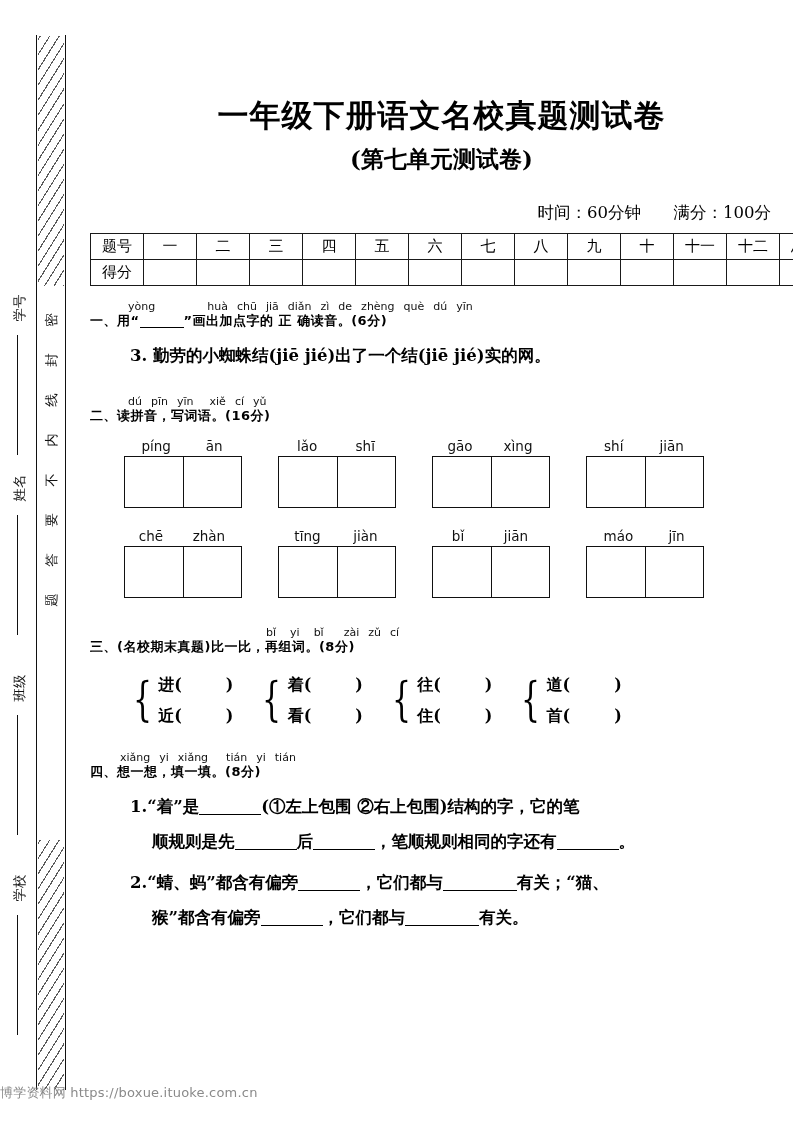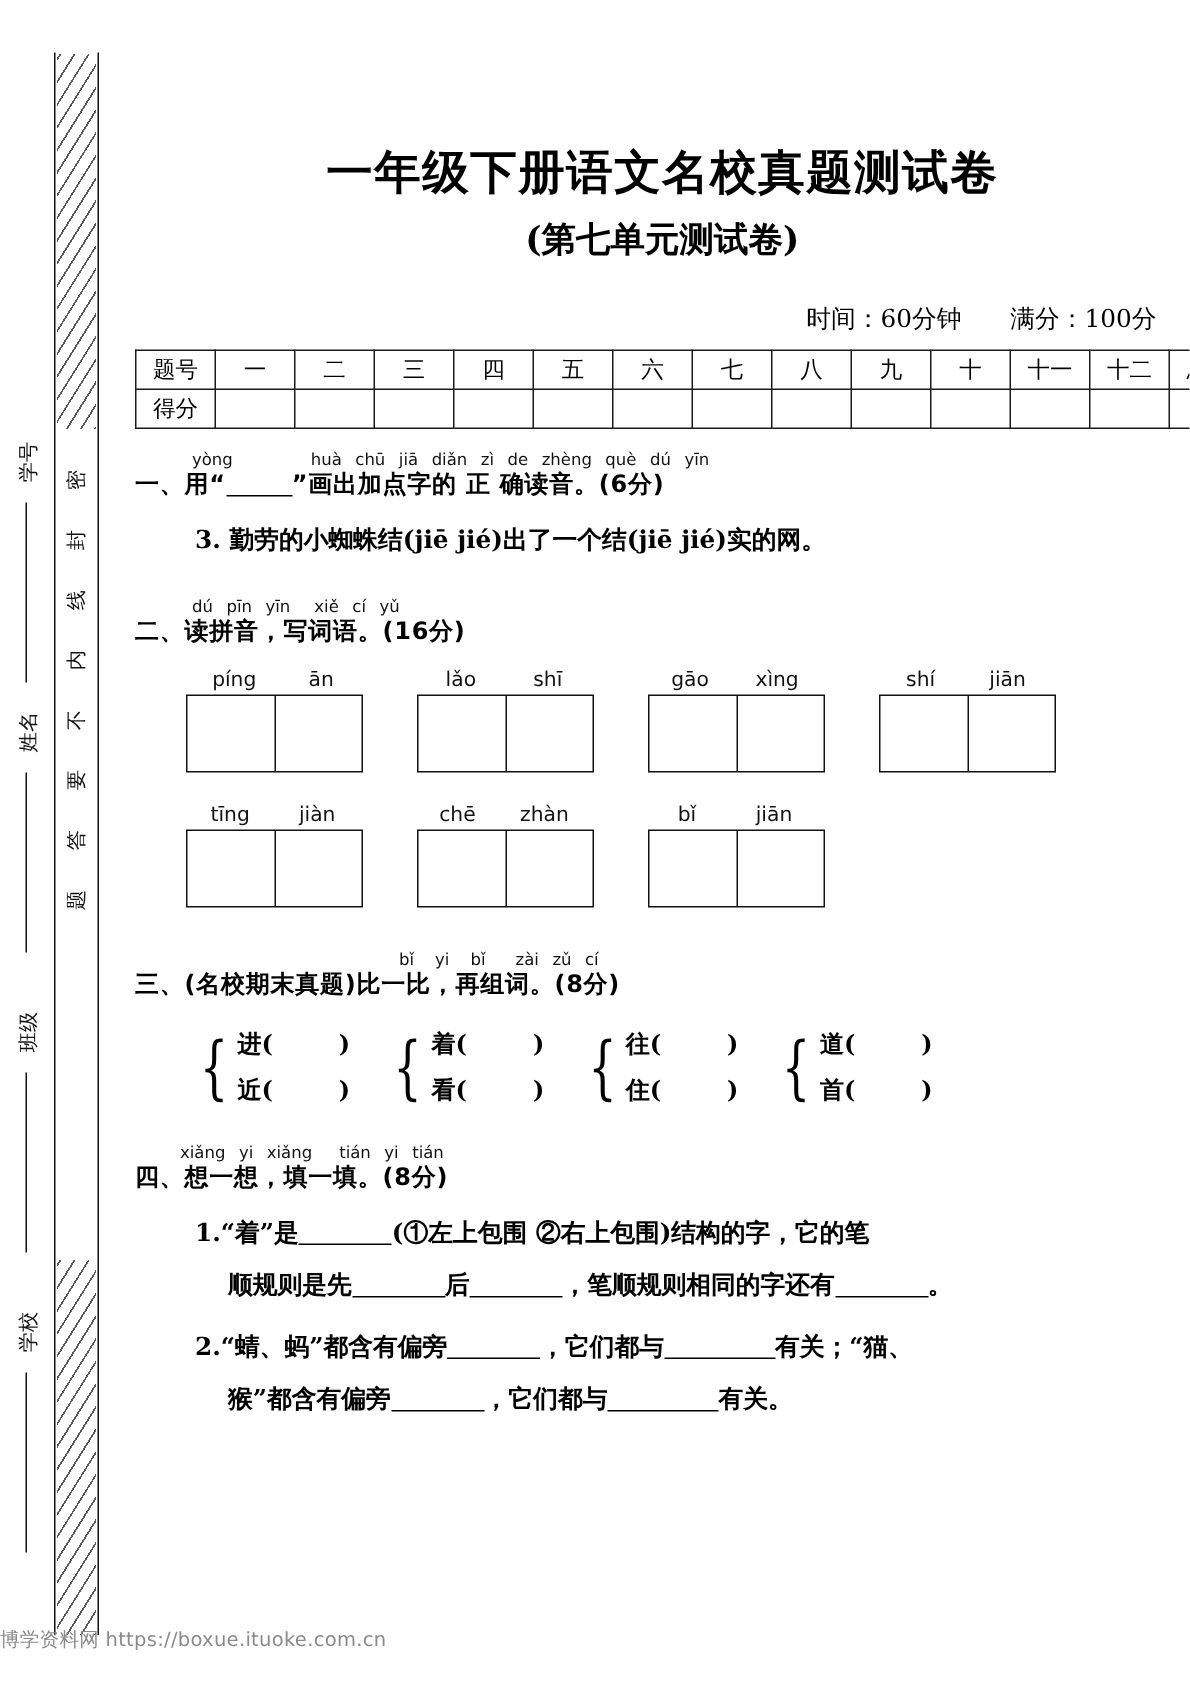--- a/index.html
+++ b/index.html
@@ -171,21 +171,21 @@
     height: 13px;
     line-height: 13px;
     white-space: nowrap;
     font-family: "DejaVu Sans", "Liberation Sans", sans-serif;
     margin-left: 12px;
   }
   .sec-pinyin .sp { display: inline-block; width: 9px; }
   .sec-title {
     font-family: "DejaVu Sans", "Liberation Sans", sans-serif;
     font-weight: bold;
-    font-size: 16px;
+    font-size: 13px;
     letter-spacing: 0.5px;
     color: #000;
     white-space: nowrap;
     line-height: 1.25;
   }
   .blank-rule {
     display: inline-block;
     width: 44px;
     border-bottom: 1.6px solid #000;
     vertical-align: -3px;
@@ -435,42 +435,52 @@
         <div class="box-pair">
           <div class="cell"></div>
           <div class="cell"></div>
         </div>
       </div>
     </div>
 
     <div class="box-row" style="margin-top:20px;">
       <div class="box-group">
         <div class="box-pinyin">
+          <span>chē</span>
+          <span>zhàn</span>
+        </div>
+        <div class="box-pair">
+          <div class="cell"></div>
+          <div class="cell"></div>
+        </div>
+      </div>
+      <div class="box-group">
+        <div class="box-pinyin">
           <span>tīng</span>
           <span>jiàn</span>
         </div>
         <div class="box-pair">
           <div class="cell"></div>
           <div class="cell"></div>
         </div>
       </div>
       <div class="box-group">
         <div class="box-pinyin">
-          <span>chē</span>
-          <span>zhàn</span>
-        </div>
-        <div class="box-pair">
-          <div class="cell"></div>
-          <div class="cell"></div>
-        </div>
-      </div>
-      <div class="box-group">
-        <div class="box-pinyin">
           <span>bǐ</span>
           <span>jiān</span>
+        </div>
+        <div class="box-pair">
+          <div class="cell"></div>
+          <div class="cell"></div>
+        </div>
+      </div>
+      <div class="box-group" style="margin-right:0;">
+        <div class="box-pinyin">
+          <span>máo</span>
+          <span>jīn</span>
         </div>
         <div class="box-pair">
           <div class="cell"></div>
           <div class="cell"></div>
         </div>
       </div>
     </div>
   </div>
 
   <div class="section" style="margin-top:28px;">

